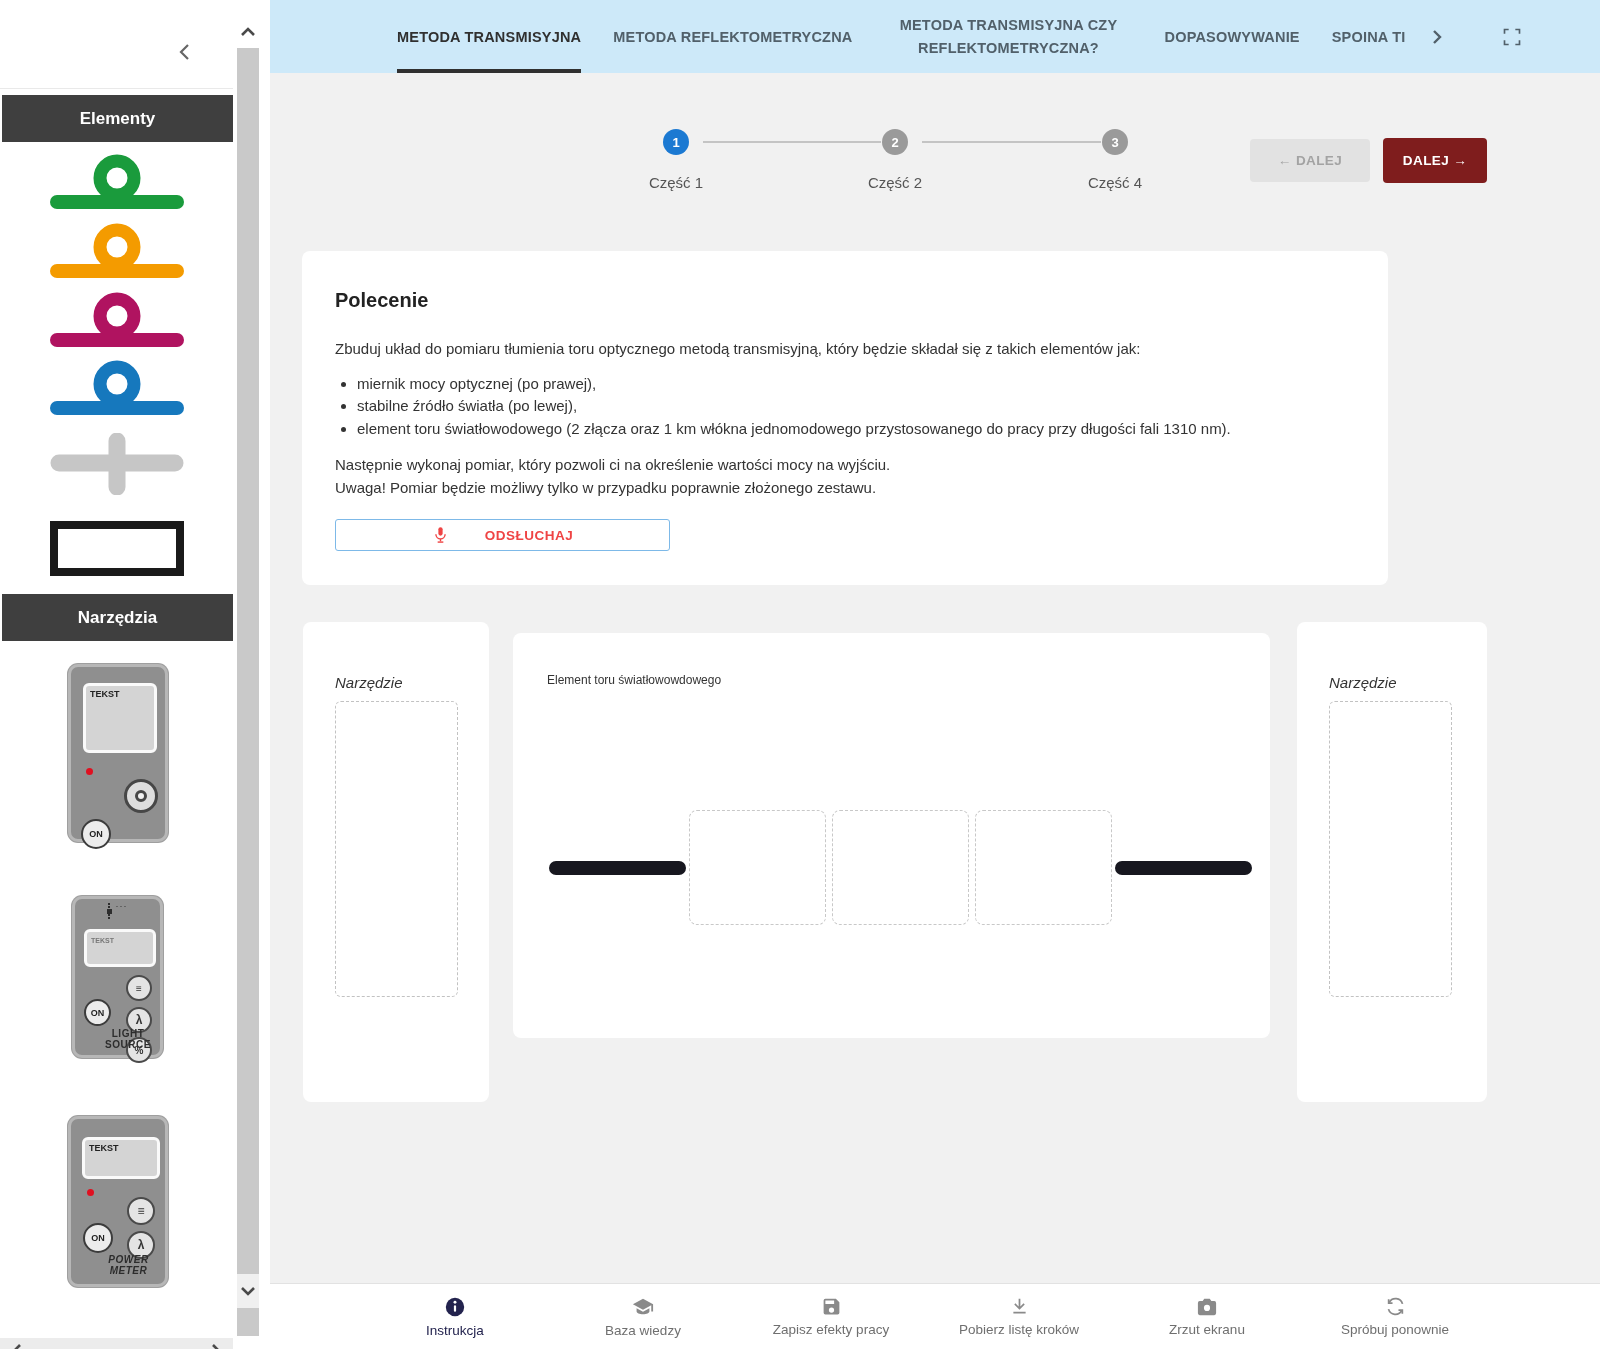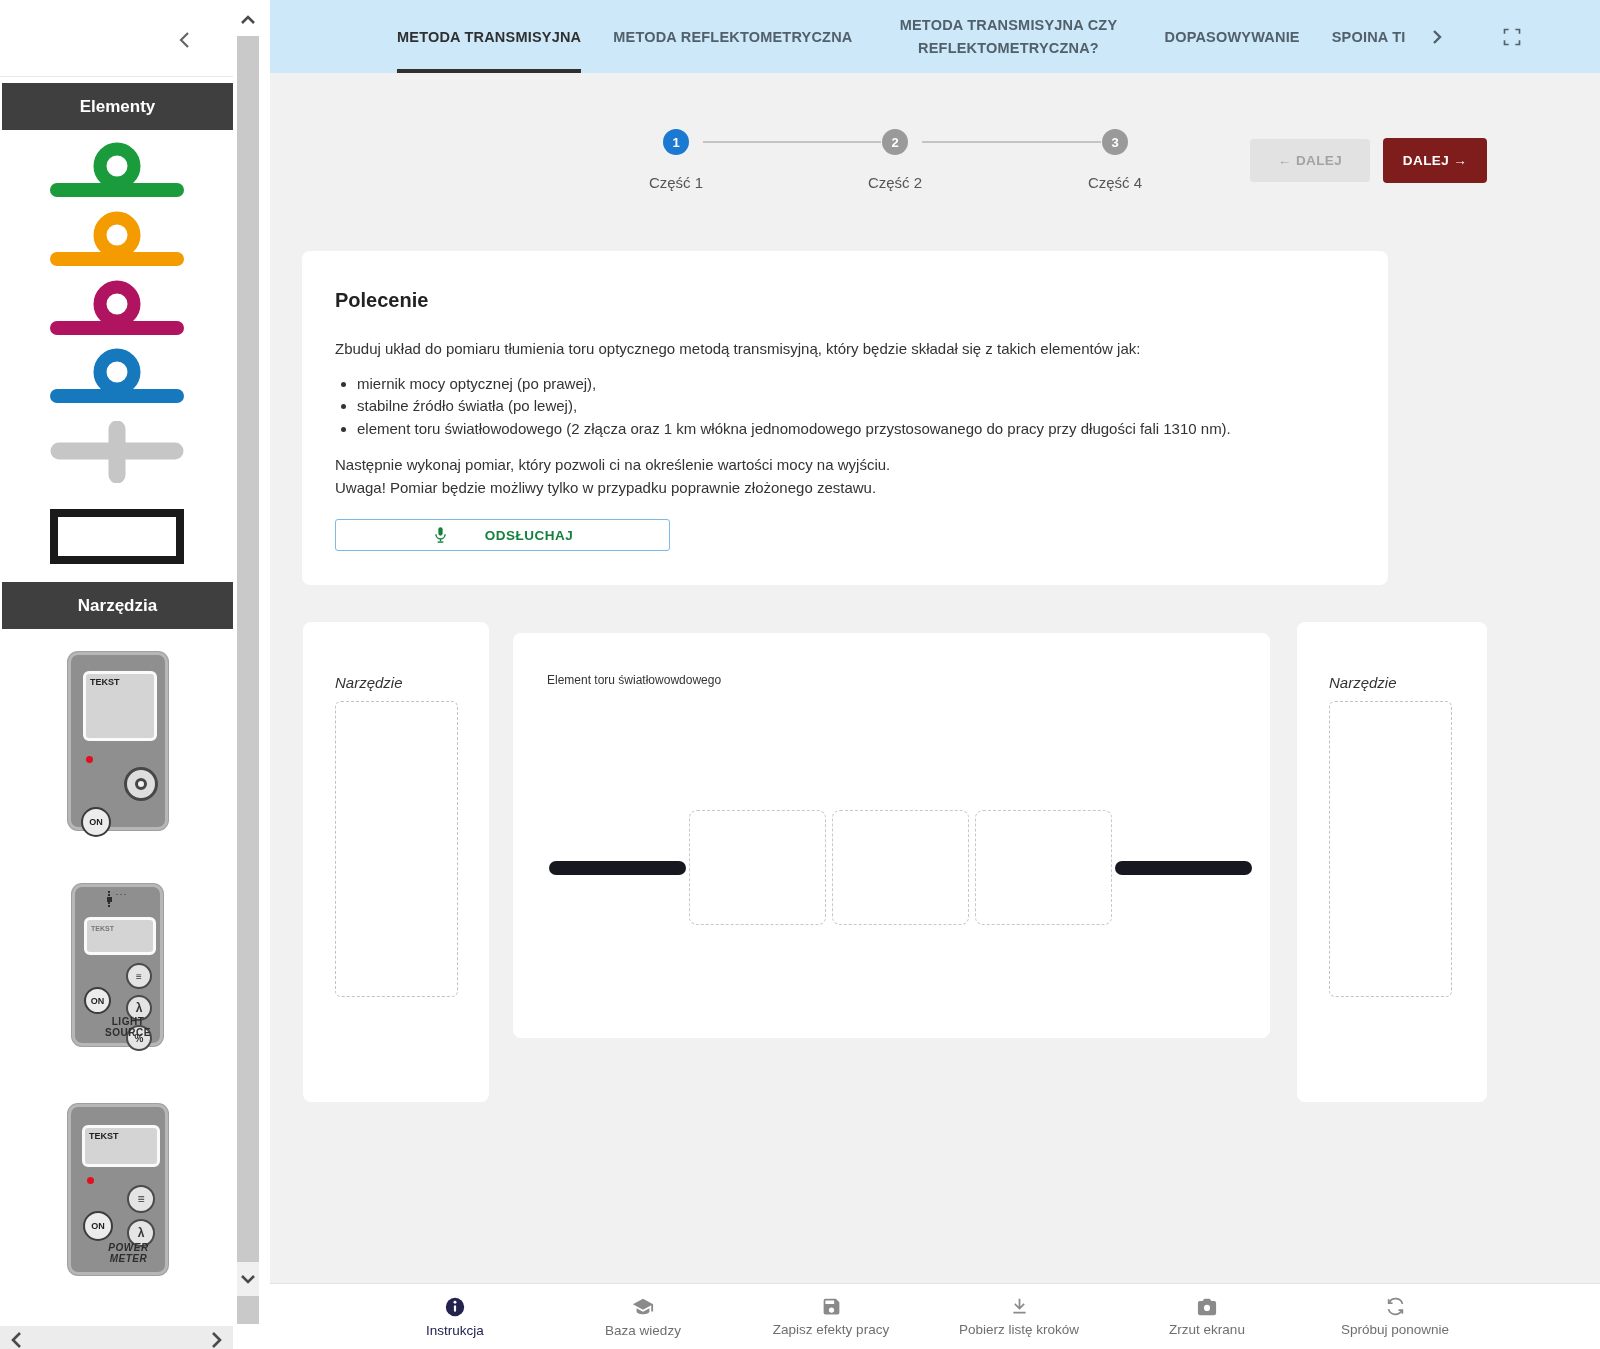--- a/index.html
+++ b/index.html
@@ -2,21 +2,21 @@
 <html lang="pl"><head>
 <meta charset="utf-8">
 <style>
   * { box-sizing: border-box; margin: 0; padding: 0; }
   html,body { width:1600px; height:1349px; }
   body {
     font-family: "Liberation Sans", sans-serif;
     background:#ffffff; position:relative; overflow:hidden; color:#333;
   }
   
-  .sidebar { position:absolute; left:0; top:4px; width:270px; height:1073px; background:#fff; }
+  .sidebar { position:absolute; left:0; top:16px; width:270px; height:1073px; background:#fff; }
   .sb-head { position:absolute; left:0; top:0; width:233px; height:73px; background:#fff; border-bottom:1px solid #e9e9e9; }
   .sb-collapse { position:absolute; right:28px; top:20px; width:28px; height:32px; background:none; border:none; cursor:pointer; color:#666; }
   .section-bar { position:absolute; left:2px; width:231px; height:47px; background:#3f3f3f; color:#fff;
     display:flex; align-items:center; justify-content:center; font-weight:bold; font-size:17px; }
   .el-item { position:absolute; left:0; width:233px; display:flex; justify-content:center; }
   .el-rect { width:134px; height:55px; border:8px solid #1a1a1a; background:#fff; }
   
   .device { position:absolute; background:#8f8f8f; border:3px solid #b7b7b7; border-radius:10px; box-shadow:0 0 0 1px #9f9f9f; }
   .dev-screen { position:absolute; background:#d4d4d4; border:3px solid #fafafa; border-radius:6px; font-size:9px; font-weight:bold; color:#222; padding:3px 4px; }
   .dev-led { position:absolute; width:7px; height:7px; border-radius:50%; background:#e01020; }
@@ -257,21 +257,21 @@
   <div class="card task-card">
     <h2>Polecenie</h2>
     <p>Zbuduj układ do pomiaru tłumienia toru optycznego metodą transmisyjną, który będzie składał się z takich elementów jak:</p>
     <ul>
       <li>miernik mocy optycznej (po prawej),</li>
       <li>stabilne źródło światła (po lewej),</li>
       <li>element toru światłowodowego (2 złącza oraz 1 km włókna jednomodowego przystosowanego do pracy przy długości fali 1310 nm).</li>
     </ul>
     <p>Następnie wykonaj pomiar, który pozwoli ci na określenie wartości mocy na wyjściu.</p>
     <p>Uwaga! Pomiar będzie możliwy tylko w przypadku poprawnie złożonego zestawu.</p>
-    <button class="listen-btn" style="color: #15803d; gap: 36px;">
+    <button class="listen-btn" style="color: #ef4444; gap: 36px;">
       <svg width="17" height="20" viewBox="0 0 24 26">
         <rect x="9" y="2" width="6" height="12" rx="3" fill="currentColor"></rect>
         <path d="M5.5 12a6.5 6.5 0 0 0 13 0" fill="none" stroke="currentColor" stroke-width="2"></path>
         <line x1="12" y1="18.5" x2="12" y2="22" stroke="currentColor" stroke-width="2"></line>
         <line x1="8" y1="23" x2="16" y2="23" stroke="currentColor" stroke-width="2"></line>
       </svg>
       <span>ODSŁUCHAJ</span>
     </button>
   </div>
 

